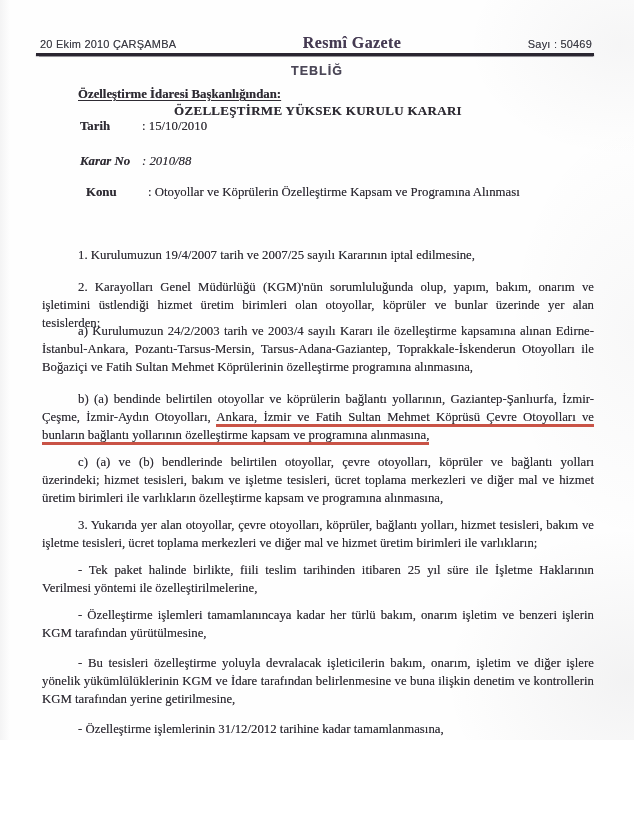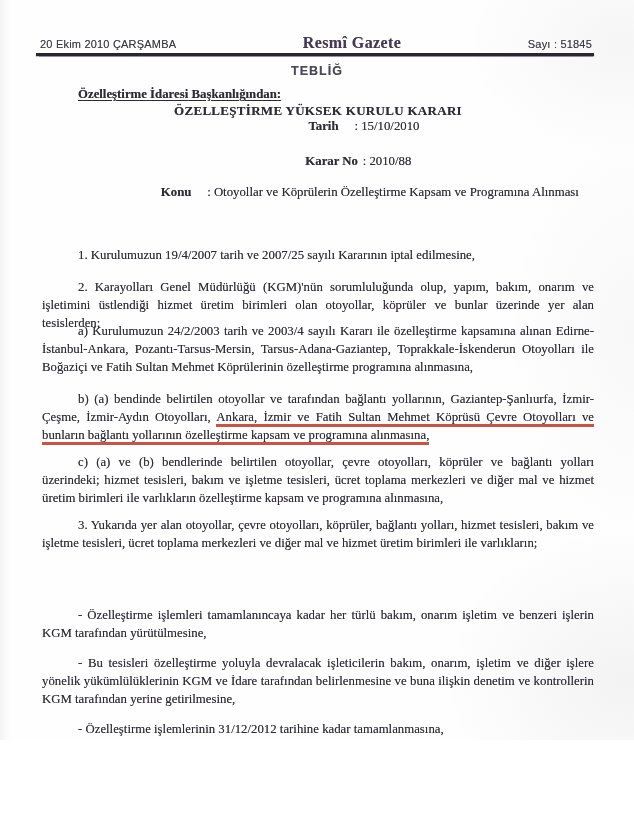--- a/index.html
+++ b/index.html
@@ -52,24 +52,24 @@
     text-shadow:0 0 0.55px rgba(46,43,51,0.55);
   }
   .issuer {
     top:85px; margin-left:36px; width:auto; text-align:left;
     font-weight:bold;
     text-decoration:underline; text-underline-offset:2px;
   }
   .decision-title {
     top:102px; text-align:center; font-weight:bold; font-size:13px; letter-spacing:0.3px;
   }
-  .meta-row { margin-left:38px; text-align:center; }
+  .meta-row { margin-left:38px; text-align:left; }
   .meta-label { display:inline-block; width:62px; font-weight:bold; }
   #meta-tarih  { top:117px; }
-  #meta-karar  { top:152px; }
+  #meta-karar  { top:152px;font-style:italic; }
   #meta-konu   { top:183px;margin-left:44px; }
   .para { text-indent:36px; margin:0; }
   #p-intro  { top:213px; }
   #p-item1  { top:246px; }
   #p-item2  { top:278px; }
   #p-sub-a  { top:322px; }
   #p-sub-b  { top:390px; }
   #p-sub-c  { top:453px; }
   #p-item3  { top:516px; }
   #p-dash1  { top:561px; }
@@ -84,21 +84,21 @@
   }
 </style>
 </head>
 <body>
 
 <div class="page">
 
   <div class="abs masthead">
     <span class="m-date">20 Ekim 2010 ÇARŞAMBA</span>
     <span class="m-title">Resmî Gazete</span>
-    <span class="m-issue">Sayı : 51845</span>
+    <span class="m-issue">Sayı : 50469</span>
   </div>
 
   <div class="abs rule"></div>
 
   <div class="abs section-heading">TEBLİĞ</div>
 
   <div class="abs doc-text issuer">Özelleştirme İdaresi Başkanlığından:</div>
 
   <div class="abs doc-text decision-title">ÖZELLEŞTİRME YÜKSEK KURULU KARARI</div>
 
@@ -109,22 +109,23 @@
     <span class="meta-label">Karar No</span><span class="meta-value">:  2010/88</span>
   </div>
   <div class="abs doc-text meta-row" id="meta-konu">
     <span class="meta-label">Konu</span><span class="meta-value">:  Otoyollar ve Köprülerin Özelleştirme Kapsam ve Programına Alınması</span>
   </div>
 
   <p class="abs doc-text para" id="p-item1">1. Kurulumuzun 19/4/2007 tarih ve 2007/25 sayılı Kararının iptal edilmesine,</p>
   <p class="abs doc-text para" id="p-item2">2. Karayolları Genel Müdürlüğü (KGM)'nün sorumluluğunda olup, yapım, bakım, onarım ve işletimini üstlendiği hizmet üretim birimleri olan otoyollar, köprüler ve bunlar üzerinde yer alan tesislerden;</p>
   <p class="abs doc-text para" id="p-sub-a">a) Kurulumuzun 24/2/2003 tarih ve 2003/4 sayılı Kararı ile özelleştirme kapsamına alınan Edirne-İstanbul-Ankara, Pozantı-Tarsus-Mersin, Tarsus-Adana-Gaziantep, Toprakkale-İskenderun Otoyolları ile Boğaziçi ve Fatih Sultan Mehmet Köprülerinin özelleştirme programına alınmasına,</p>
 
-  <p class="abs doc-text para" id="p-sub-b"><span>b) (a) bendinde belirtilen otoyollar ve tarafından bağlantı yollarının, Gaziantep-Şanlıurfa, İzmir-Çeşme, İzmir-Aydın Otoyolları, </span><span class="red-underline">Ankara, İzmir ve Fatih Sultan Mehmet Köprüsü Çevre Otoyolları ve bunların bağlantı yollarının özelleştirme kapsam ve programına alınmasına,</span></p>
+  <p class="abs doc-text para" id="p-sub-b"><span>b) (a) bendinde belirtilen otoyollar ve köprülerin bağlantı yollarının, Gaziantep-Şanlıurfa, İzmir-Çeşme, İzmir-Aydın Otoyolları, </span><span class="red-underline">Ankara, İzmir ve Fatih Sultan Mehmet Köprüsü Çevre Otoyolları ve bunların bağlantı yollarının özelleştirme kapsam ve programına alınmasına,</span></p>
 
   <p class="abs doc-text para" id="p-sub-c">c) (a) ve (b) bendlerinde belirtilen otoyollar, çevre otoyolları, köprüler ve bağlantı yolları üzerindeki; hizmet tesisleri, bakım ve işletme tesisleri, ücret toplama merkezleri ve diğer mal ve hizmet üretim birimleri ile varlıkların özelleştirme kapsam ve programına alınmasına,</p>
   <p class="abs doc-text para" id="p-item3">3. Yukarıda yer alan otoyollar, çevre otoyolları, köprüler, bağlantı yolları, hizmet tesisleri, bakım ve işletme tesisleri, ücret toplama merkezleri ve diğer mal ve hizmet üretim birimleri ile varlıkların;</p>
+  <p class="abs doc-text para" id="p-dash1">- Tek paket halinde birlikte, fiili teslim tarihinden itibaren 25 yıl süre ile İşletme Haklarının Verilmesi yöntemi ile özelleştirilmelerine,</p>
   <p class="abs doc-text para" id="p-dash2">- Özelleştirme işlemleri tamamlanıncaya kadar her türlü bakım, onarım işletim ve benzeri işlerin KGM tarafından yürütülmesine,</p>
   <p class="abs doc-text para" id="p-dash3">- Bu tesisleri özelleştirme yoluyla devralacak işleticilerin bakım, onarım, işletim ve diğer işlere yönelik yükümlülüklerinin KGM ve İdare tarafından belirlenmesine ve buna ilişkin denetim ve kontrollerin KGM tarafından yerine getirilmesine,</p>
   <p class="abs doc-text para" id="p-dash4">- Özelleştirme işlemlerinin 31/12/2012 tarihine kadar tamamlanmasına,</p>
   <p class="abs doc-text para" id="p-closing">karar verilmiştir.</p>
 
 </div>
 
 </body></html>

